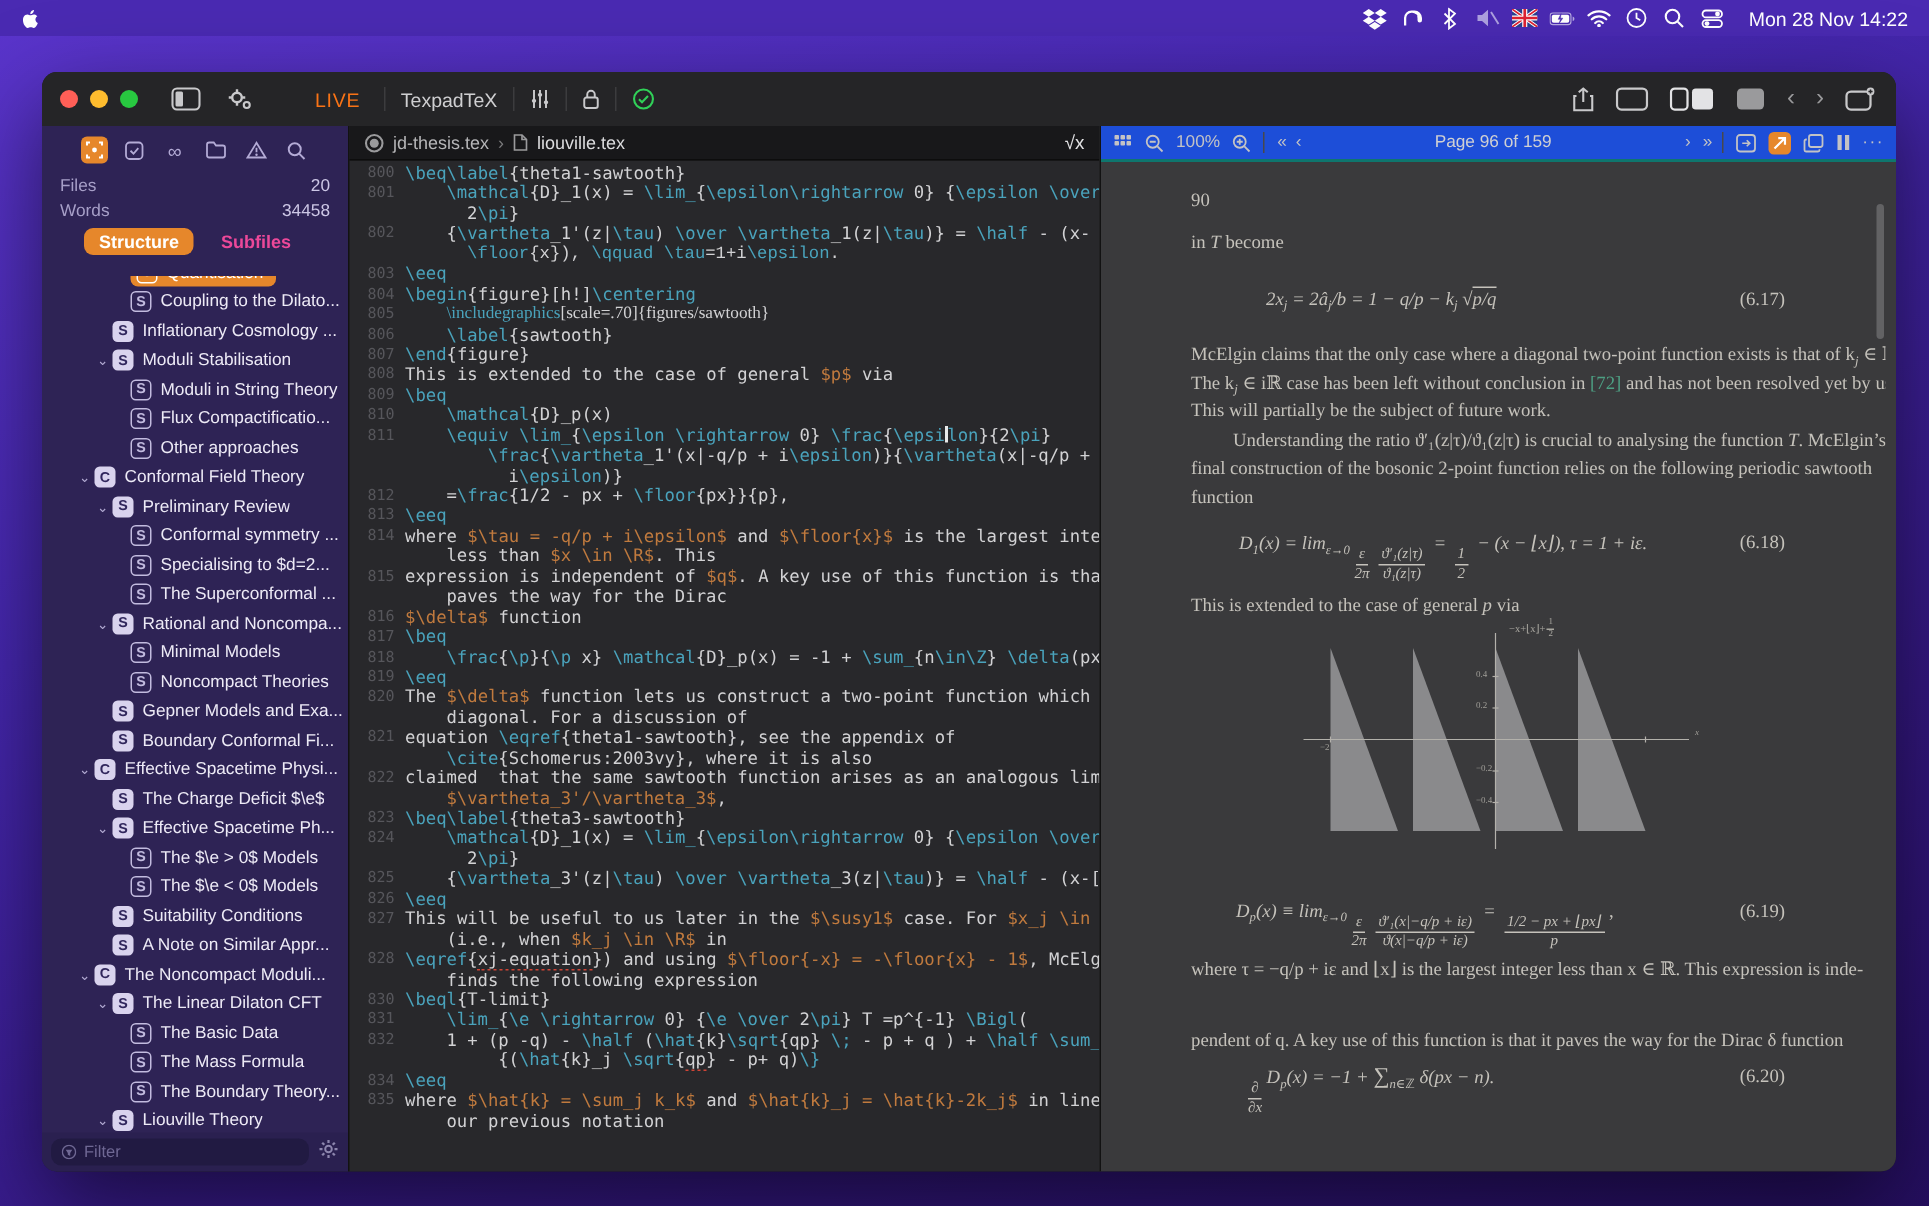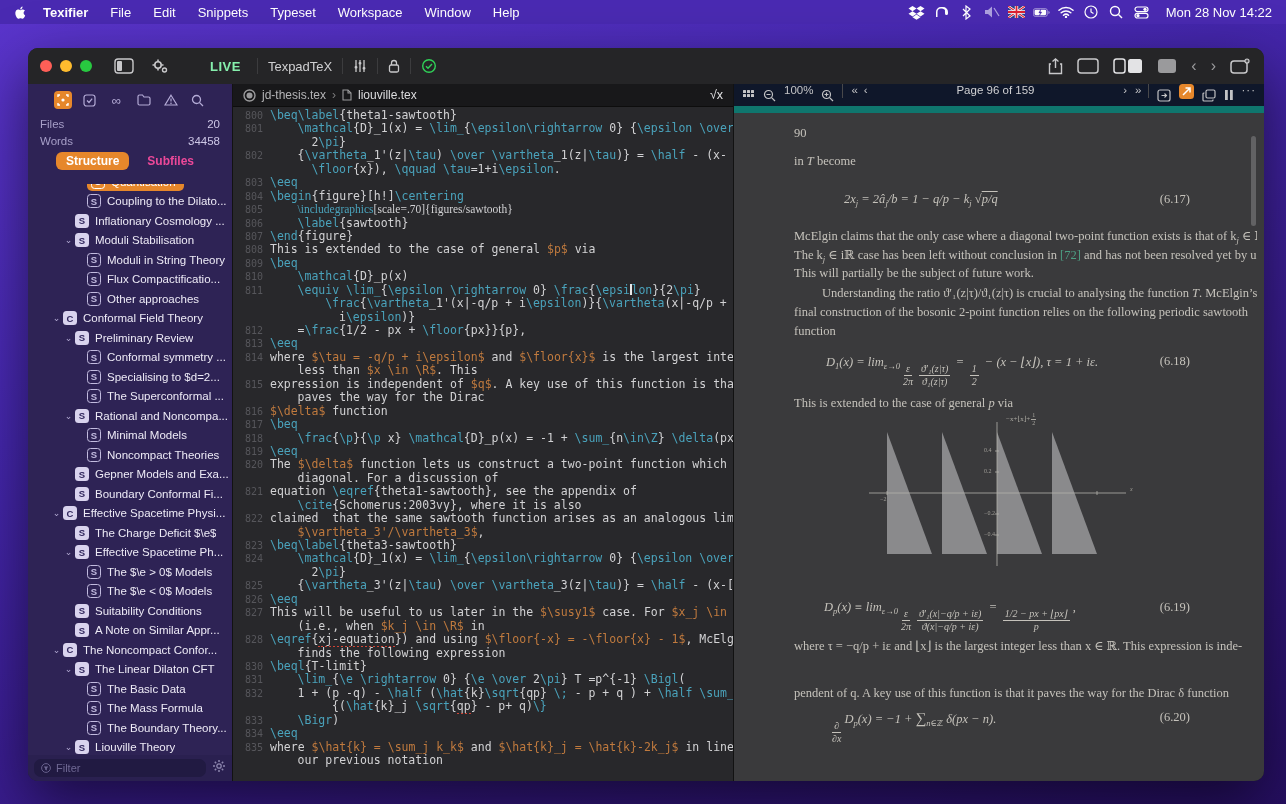--- a/index.html
+++ b/index.html
@@ -17,21 +17,21 @@
   .apple{width:16px;height:16px;margin-right:4px;}
   
   .window{position:absolute;left:28px;top:48px;width:1236px;height:733px;background:#202022;
           border-radius:10px;box-shadow:0 22px 60px rgba(0,0,0,.55);overflow:hidden;}
   .titlebar{position:absolute;left:0;top:0;width:100%;height:36px;background:#252527;
             border-bottom:1px solid #141414;display:flex;align-items:center;}
   .tl{width:12px;height:12px;border-radius:50%;margin-left:8px;}
   .tl:first-child{margin-left:12px;}
   .tb-ico{color:#b9b9bb;display:flex;align-items:center;justify-content:center;}
   .tb-sep{width:1px;height:16px;background:#3c3c3e;margin:0 10px;}
-  .live{color:#86efac;font-size:13px;font-weight:bold;letter-spacing:.5px;}
+  .live{color:#f97316;font-size:13px;font-weight:normal;letter-spacing:.5px;}
   .engine{color:#cfcfd1;font-size:13px;}
   .chev-nav{color:#9a9a9c;font-size:16px;line-height:1;}
   
   .panes{position:absolute;left:0;top:36px;width:100%;height:697px;display:flex;}
   
   .sidebar{width:204px;height:100%;background:#2e2355;position:relative;flex:none;}
   .sb-icons{height:24px;display:flex;align-items:center;justify-content:center;gap:9px;padding-top:4px;}
   .sb-ic{width:18px;height:18px;border-radius:4px;display:flex;align-items:center;justify-content:center;color:#b4abd6;}
   .sb-ic.sel{background:#e6872b;color:#fff;}
   .sb-stats{padding:3px 12px 0 12px;font-size:11.5px;color:#a79fc8;}
@@ -67,21 +67,21 @@
   .crow{display:flex;height:13.45px;line-height:13.45px;white-space:pre;}
   .lnum{width:30px;flex:none;text-align:right;color:#56565b;font-size:10px;padding-right:7px;}
   .ccode{flex:1;overflow:hidden;}
   .c-t{color:#d2d2d4;}
   .c-k{color:#4aa3bc;}
   .c-m{color:#c07a3e;}
   .c-e{color:#d2d2d4;border-bottom:2px dotted #cf4436;}
   .caret{display:inline-block;width:1.5px;height:11px;background:#e8e8e8;vertical-align:-1px;}
   
   .pdf{flex:1;height:100%;background:#3a3a3c;position:relative;border-left:1px solid #121212;}
-  .pdf-tools{height:22px;background:#0f172a;border-bottom:7px solid #0f766e;display:flex;
+  .pdf-tools{height:22px;background:#1d4ed8;border-bottom:2px solid #0f766e;display:flex;align-items:center;
              padding:0 8px;color:#c3c3c5;font-size:11.5px;gap:8px;}
   .pt-sep{width:1px;height:14px;background:#48484a;}
   .pt-page{flex:1;text-align:center;color:#d0d0d2;}
   .pt-orange{width:15px;height:15px;border-radius:3.5px;background:#e6872b;color:#fff;display:flex;
              align-items:center;justify-content:center;font-size:10px;}
   .pdf-page{position:absolute;left:0;top:22px;right:7px;bottom:0;overflow:hidden;
             font-family:"Liberation Serif","DejaVu Serif","DejaVu Sans",serif;color:#c5c2bb;font-size:12.5px;}
   .pblock{position:absolute;white-space:nowrap;}
   .pblock .i, .peq{font-style:italic;}
   .peq-tag{position:absolute;right:67px;font-style:normal;}
@@ -103,30 +103,20 @@
 </head>
 <body>
 
 <div class="menubar">
   <div class="mb-left">
     <span class="st-ico apple">
       <svg viewBox="0 0 16 16" width="15" height="15">
           <path fill="#fff" d="M11.3 8.6c0-1.6 1.3-2.4 1.4-2.4-.8-1.1-2-1.3-2.4-1.3-1-.1-2 .6-2.5.6-.5 0-1.3-.6-2.1-.6-1.1 0-2.1.6-2.7 1.6-1.1 2-.3 4.9.8 6.5.6.8 1.2 1.7 2.1 1.6.8 0 1.1-.5 2.1-.5s1.3.5 2.1.5c.9 0 1.5-.8 2-1.6.6-.9.9-1.8.9-1.9 0 0-1.7-.7-1.7-2.5zM9.6 3.8c.4-.6.7-1.3.6-2.1-.6 0-1.4.4-1.8 1-.4.5-.8 1.3-.7 2 .7.1 1.4-.3 1.9-.9z"></path>
         </svg>
     </span>
-    <nav style="display:flex">
-        <span class="mb-item bold">Texifier</span>
-        <span class="mb-item">File</span>
-        <span class="mb-item">Edit</span>
-        <span class="mb-item">Snippets</span>
-        <span class="mb-item">Typeset</span>
-        <span class="mb-item">Workspace</span>
-        <span class="mb-item">Window</span>
-        <span class="mb-item">Help</span>
-      </nav>
   </div>
   <div class="mb-right">
       <span class="st-ico">
         <svg width="17" height="15" viewBox="0 0 17 15">
           <path fill="#fff" d="M4.5 1L8.5 3.6 4.5 6.2.5 3.6zM12.5 1l4 2.6-4 2.6-4-2.6zM.5 8.8l4-2.6 4 2.6-4 2.6zM8.5 8.8l4-2.6 4 2.6-4 2.6zM4.5 12.2l4-2.6 4 2.6-4 2.6z"></path>
         </svg>
       </span>
       <span class="st-ico">
         <svg width="17" height="14" viewBox="0 0 17 14">
           <path fill="#fff" d="M3 12V7a5 5 0 0 1 5-5h2a5 5 0 0 1 5 5v1.5a1.5 1.5 0 0 1-3 0V7a3.5 3.5 0 0 0-3.5-3.5H8A3.5 3.5 0 0 0 4.5 7v5z"></path>
@@ -436,21 +426,21 @@
               <span class="badge solid">S</span>
               <span class="tlabel">Suitability Conditions</span>
             </div>
             <div class="trow" style="padding-left: 47px;">
               <span class="badge solid">S</span>
               <span class="tlabel">A Note on Similar Appr...</span>
             </div>
             <div class="trow" style="padding-left: 35px;">
               <span class="tchev">⌄</span>
               <span class="badge solid">C</span>
-              <span class="tlabel">The Noncompact Confor...</span>
+              <span class="tlabel">The Noncompact Moduli...</span>
             </div>
             <div class="trow" style="padding-left: 47px;">
               <span class="tchev">⌄</span>
               <span class="badge solid">S</span>
               <span class="tlabel">The Linear Dilaton CFT</span>
             </div>
             <div class="trow" style="padding-left: 59px;">
               <span class="badge outline">S</span>
               <span class="tlabel">The Basic Data</span>
             </div>
@@ -508,21 +498,21 @@
             <path d="M6 1v3h3" fill="none" stroke="#9a9a9c" stroke-width="1.1"></path>
           </svg>
         <span class="file">liouville.tex</span>
         <span class="math-btn">√x</span>
       </div>
       <div class="code">
           <div class="crow"><span class="lnum">800</span><span class="ccode" style="padding-left: 0px;"><span class="c-k">\beq\label</span><span class="c-t">{theta1-sawtooth}</span></span></div>
           <div class="crow"><span class="lnum">801</span><span class="ccode" style="padding-left: 27.6px;"><span class="c-k">\mathcal</span><span class="c-t">{D}_1(x) = </span><span class="c-k">\lim_</span><span class="c-t">{</span><span class="c-k">\epsilon\rightarrow</span><span class="c-t"> 0} {</span><span class="c-k">\epsilon \over</span></span></div>
           <div class="crow"><span class="lnum"></span><span class="ccode" style="padding-left: 41.4px;"><span class="c-t">2</span><span class="c-k">\pi</span><span class="c-t">}</span></span></div>
           <div class="crow"><span class="lnum">802</span><span class="ccode" style="padding-left: 27.6px;"><span class="c-t">{</span><span class="c-k">\vartheta</span><span class="c-t">_1'(z|</span><span class="c-k">\tau</span><span class="c-t">) </span><span class="c-k">\over</span><span class="c-t"> </span><span class="c-k">\vartheta</span><span class="c-t">_1(z|</span><span class="c-k">\tau</span><span class="c-t">)} = </span><span class="c-k">\half</span><span class="c-t"> - (x-</span></span></div>
-          <div class="crow"><span class="lnum"></span><span class="ccode" style="padding-left: 41.4px;"><span class="c-k">\floor</span><span class="c-t">{x}), </span><span class="c-k">\qquad</span><span class="c-t"> </span><span class="c-k">\tau</span><span class="c-t">=1+i</span><span class="c-k">\epsilon</span><span class="c-t">.</span></span></div>
+          <div class="crow"><span class="lnum"></span><span class="ccode" style="padding-left: 41.4px; font-family: Liberation Mono, monospace;"><span class="c-k">\floor</span><span class="c-t">{x}), </span><span class="c-k">\qquad</span><span class="c-t"> </span><span class="c-k">\tau</span><span class="c-t">=1+i</span><span class="c-k">\epsilon</span><span class="c-t">.</span></span></div>
           <div class="crow"><span class="lnum">803</span><span class="ccode" style="padding-left: 0px;"><span class="c-k">\eeq</span></span></div>
           <div class="crow"><span class="lnum">804</span><span class="ccode" style="padding-left: 0px;"><span class="c-k">\begin</span><span class="c-t">{figure}[h!]</span><span class="c-k">\centering</span></span></div>
           <div class="crow"><span class="lnum">805</span><span class="ccode" style="padding-left: 27.6px; font-family: Liberation Serif, serif;"><span class="c-k">\includegraphics</span><span class="c-t">[scale=.70]{figures/sawtooth}</span></span></div>
           <div class="crow"><span class="lnum">806</span><span class="ccode" style="padding-left: 27.6px;"><span class="c-k">\label</span><span class="c-t">{sawtooth}</span></span></div>
           <div class="crow"><span class="lnum">807</span><span class="ccode" style="padding-left: 0px;"><span class="c-k">\end</span><span class="c-t">{figure}</span></span></div>
           <div class="crow"><span class="lnum">808</span><span class="ccode" style="padding-left: 0px;"><span class="c-t">This is extended to the case of general </span><span class="c-m">$p$</span><span class="c-t"> via</span></span></div>
           <div class="crow"><span class="lnum">809</span><span class="ccode" style="padding-left: 0px;"><span class="c-k">\beq</span></span></div>
           <div class="crow"><span class="lnum">810</span><span class="ccode" style="padding-left: 27.6px;"><span class="c-k">\mathcal</span><span class="c-t">{D}_p(x)</span></span></div>
           <div class="crow"><span class="lnum">811</span><span class="ccode" style="padding-left: 27.6px;"><span class="c-k">\equiv \lim_</span><span class="c-t">{</span><span class="c-k">\epsilon \rightarrow</span><span class="c-t"> 0} </span><span class="c-k">\frac</span><span class="c-t">{</span><span class="c-k">\epsi</span><span class="caret"></span><span class="c-k">lon</span><span class="c-t">}{2</span><span class="c-k">\pi</span><span class="c-t">}</span></span></div>
           <div class="crow"><span class="lnum"></span><span class="ccode" style="padding-left: 55.2px;"><span class="c-k">\frac</span><span class="c-t">{</span><span class="c-k">\vartheta</span><span class="c-t">_1'(x|-q/p + i</span><span class="c-k">\epsilon</span><span class="c-t">)}{</span><span class="c-k">\vartheta</span><span class="c-t">(x|-q/p +</span></span></div>
@@ -549,21 +539,20 @@
           <div class="crow"><span class="lnum">825</span><span class="ccode" style="padding-left: 27.6px;"><span class="c-t">{</span><span class="c-k">\vartheta</span><span class="c-t">_3'(z|</span><span class="c-k">\tau</span><span class="c-t">) </span><span class="c-k">\over</span><span class="c-t"> </span><span class="c-k">\vartheta</span><span class="c-t">_3(z|</span><span class="c-k">\tau</span><span class="c-t">)} = </span><span class="c-k">\half</span><span class="c-t"> - (x-[x]).</span></span></div>
           <div class="crow"><span class="lnum">826</span><span class="ccode" style="padding-left: 0px;"><span class="c-k">\eeq</span></span></div>
           <div class="crow"><span class="lnum">827</span><span class="ccode" style="padding-left: 0px;"><span class="c-t">This will be useful to us later in the </span><span class="c-m">$\susy1$</span><span class="c-t"> case. For </span><span class="c-m">$x_j \in \R$</span></span></div>
           <div class="crow"><span class="lnum"></span><span class="ccode" style="padding-left: 27.6px;"><span class="c-t">(i.e., when </span><span class="c-m">$k_j \in \R$</span><span class="c-t"> in</span></span></div>
           <div class="crow"><span class="lnum">828</span><span class="ccode" style="padding-left: 0px;"><span class="c-k">\eqref</span><span class="c-t">{</span><span class="c-e">xj-equation</span><span class="c-t">}) and using </span><span class="c-m">$\floor{-x} = -\floor{x} - 1$</span><span class="c-t">, McElgin</span></span></div>
           <div class="crow"><span class="lnum"></span><span class="ccode" style="padding-left: 27.6px;"><span class="c-t">finds the following expression</span></span></div>
           <div class="crow"><span class="lnum">830</span><span class="ccode" style="padding-left: 0px;"><span class="c-k">\beql</span><span class="c-t">{T-limit}</span></span></div>
           <div class="crow"><span class="lnum">831</span><span class="ccode" style="padding-left: 27.6px;"><span class="c-k">\lim_</span><span class="c-t">{</span><span class="c-k">\e \rightarrow</span><span class="c-t"> 0} {</span><span class="c-k">\e \over</span><span class="c-t"> 2</span><span class="c-k">\pi</span><span class="c-t">} T =p^{-1} </span><span class="c-k">\Bigl</span><span class="c-t">(</span></span></div>
           <div class="crow"><span class="lnum">832</span><span class="ccode" style="padding-left: 27.6px;"><span class="c-t">1 + (p -q) - </span><span class="c-k">\half</span><span class="c-t"> (</span><span class="c-k">\hat</span><span class="c-t">{k}</span><span class="c-k">\sqrt</span><span class="c-t">{</span><span class="c-e">qp</span><span class="c-t">} </span><span class="c-k">\;</span><span class="c-t"> - p + q ) + </span><span class="c-k">\half \sum_j \</span></span></div>
           <div class="crow"><span class="lnum"></span><span class="ccode" style="padding-left: 62.1px;"><span class="c-t">{(</span><span class="c-k">\hat</span><span class="c-t">{k}_j </span><span class="c-k">\sqrt</span><span class="c-t">{</span><span class="c-e">qp</span><span class="c-t">} - p+ q)</span><span class="c-k">\}</span></span></div>
-          <div class="crow"><span class="lnum">833</span><span class="ccode" style="padding-left: 27.6px;"><span class="c-k">\Bigr</span><span class="c-t">)</span></span></div>
           <div class="crow"><span class="lnum">834</span><span class="ccode" style="padding-left: 0px;"><span class="c-k">\eeq</span></span></div>
           <div class="crow"><span class="lnum">835</span><span class="ccode" style="padding-left: 0px;"><span class="c-t">where </span><span class="c-m">$\hat{k} = \sum_j k_k$</span><span class="c-t"> and </span><span class="c-m">$\hat{k}_j = \hat{k}-2k_j$</span><span class="c-t"> in line with</span></span></div>
           <div class="crow"><span class="lnum"></span><span class="ccode" style="padding-left: 27.6px;"><span class="c-e">our previous notation</span></span></div>
         </div>
     </div>
 
     <div class="pdf">
       <div class="pdf-tools">
         <span class="tb-ico">
           <svg width="13" height="12" viewBox="0 0 13 12">

